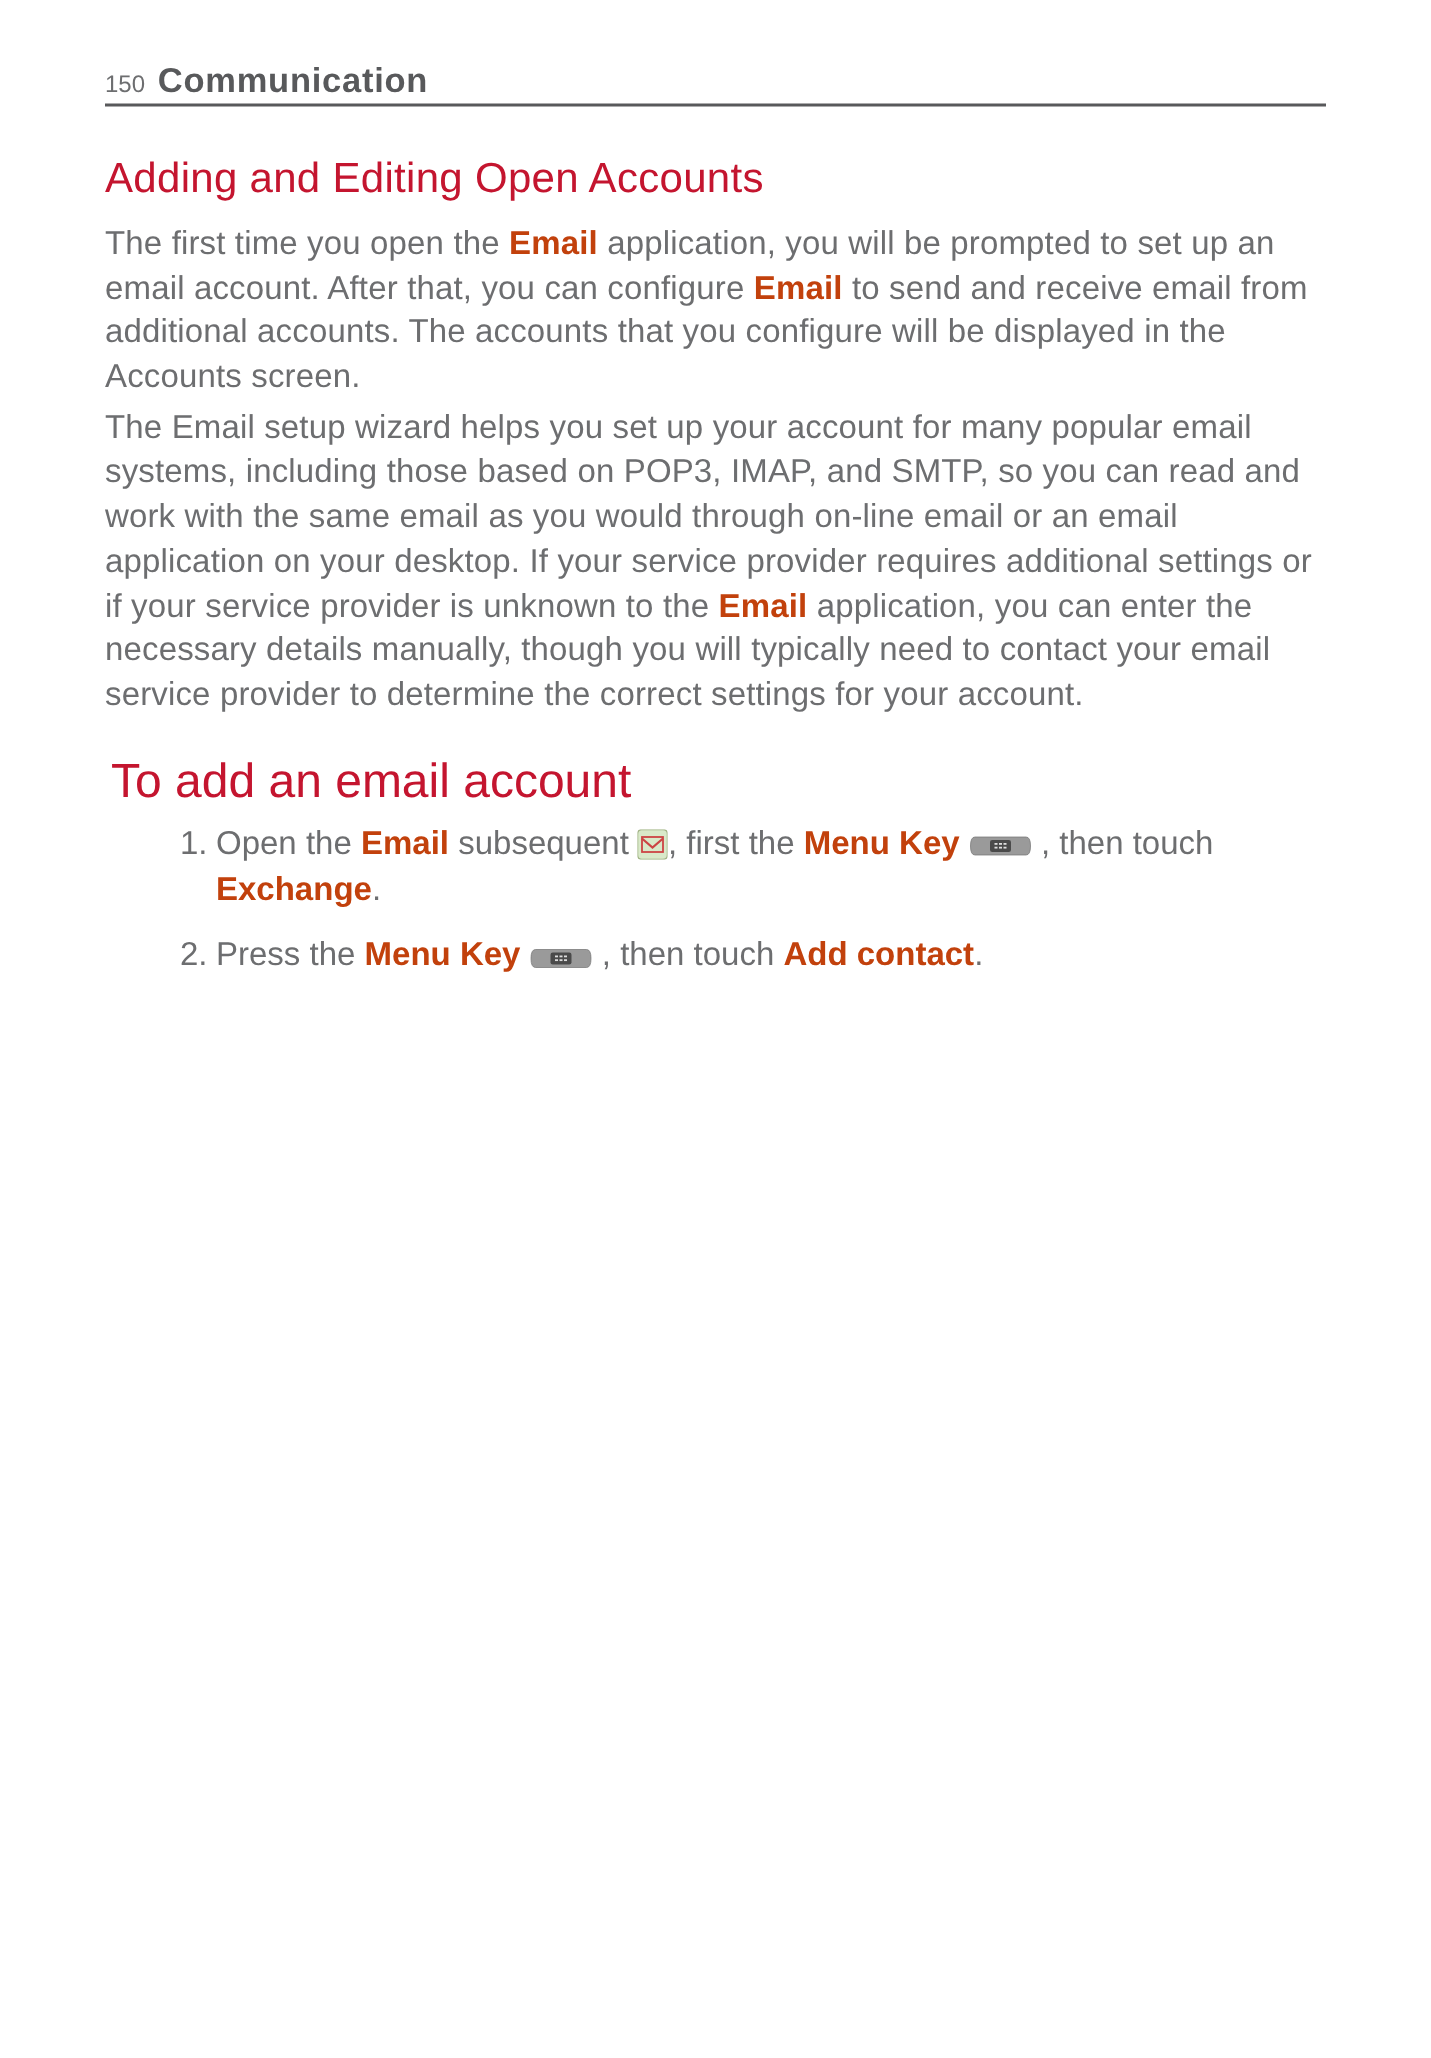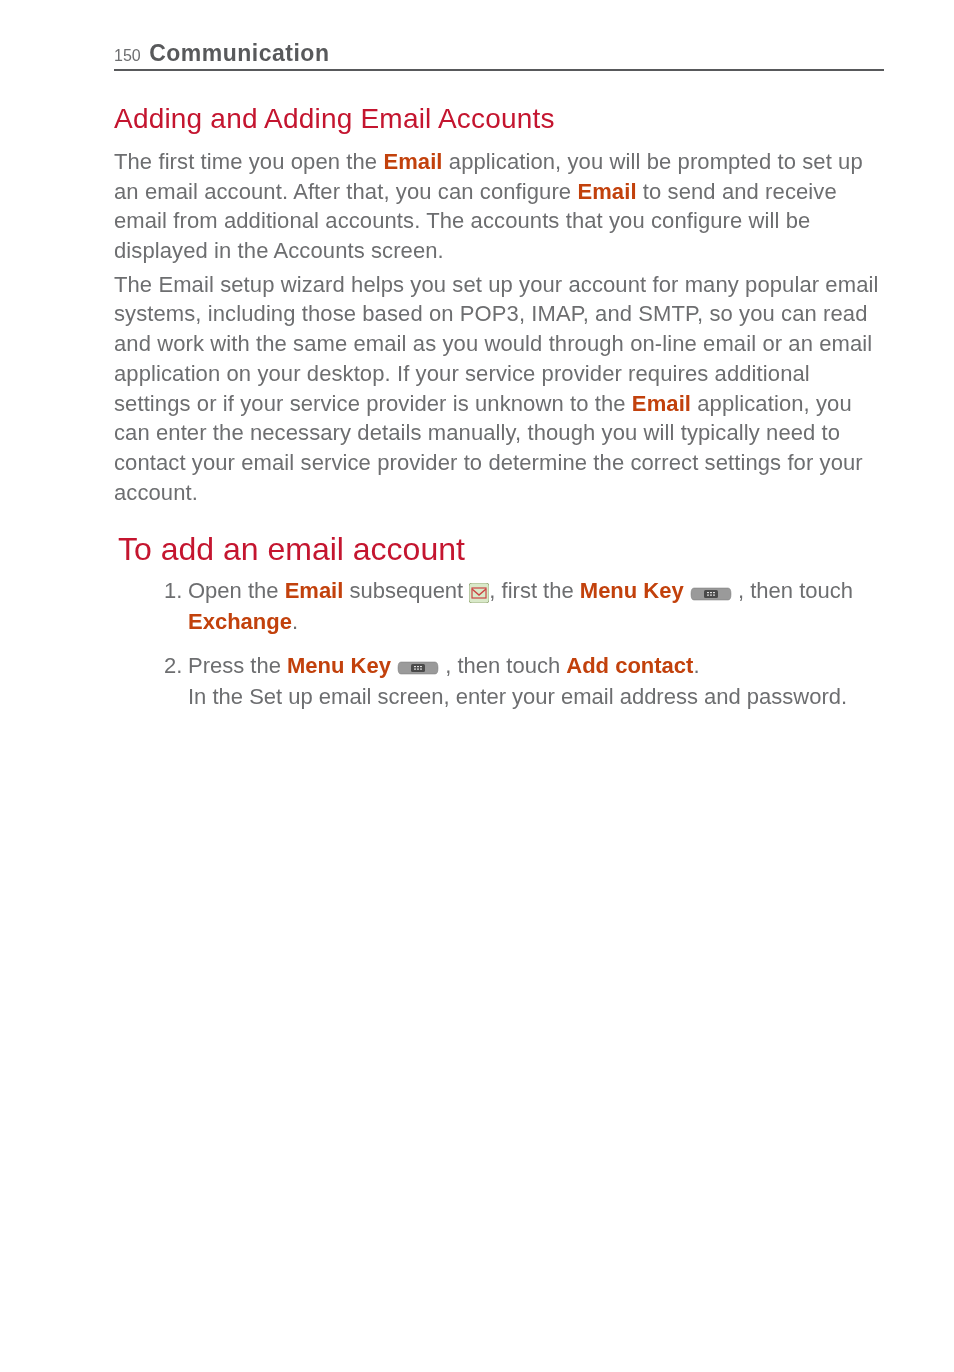--- a/index.html
+++ b/index.html
@@ -6,21 +6,20 @@
     margin: 0;
     padding: 0;
     background: #ffffff;
     font-family: "Helvetica Neue", Helvetica, Arial, sans-serif;
     color: #58595b;
     width: 954px;
   }
   .page {
     padding: 40px 70px 60px 70px;
     box-sizing: border-box;
-    margin-left: 44px;
   }
   .header-row {
     border-bottom: 2px solid #58595b;
     padding-bottom: 2px;
     margin-bottom: 32px;
   }
   .page-number {
     font-size: 16px;
     color: #6d6e70;
     vertical-align: baseline;
@@ -87,21 +86,21 @@
 </head>
 <body>
 
 <div class="page">
 
   <div class="header-row">
     <span class="page-number">150</span>
     <span class="chapter-title">Communication</span>
   </div>
 
-  <h1 class="section-title">Adding and Adding Email Accounts</h1>
+  <h1 class="section-title">Adding and Editing Open Accounts</h1>
 
   <p class="body">
     <span>The first time you open the </span><span class="bold">Email</span><span> application, you will be prompted to set up an email account. After that, you can configure </span><span class="bold">Email</span><span> to send and receive email from additional accounts. The accounts that you configure will be displayed in the Accounts screen.</span>
   </p>
 
   <p class="body">
     <span>The Email setup wizard helps you set up your account for many popular email systems, including those based on POP3, IMAP, and SMTP, so you can read and work with the same email as you would through on-line email or an email application on your desktop. If your service provider requires additional settings or if your service provider is unknown to the </span><span class="bold">Email</span><span> application, you can enter the necessary details manually, though you will typically need to contact your email service provider to determine the correct settings for your account.</span>
   </p>
 
 
@@ -131,17 +130,16 @@
       <span>Press the </span><span class="bold">Menu Key</span><span> </span><span class="icon menu-key"><svg viewBox="0 0 42 16">
             <path d="M4 2 Q1 2 1 8 Q1 14 4 14 L38 14 Q41 14 41 8 Q41 2 38 2 Z" fill="#9a9a9a" stroke="#777" stroke-width="0.5"></path>
             <rect x="14" y="4" width="14" height="8" rx="1.5" fill="#4a4a4a"></rect>
             <rect x="17" y="6" width="2" height="1.2" fill="#ddd"></rect>
             <rect x="20" y="6" width="2" height="1.2" fill="#ddd"></rect>
             <rect x="23" y="6" width="2" height="1.2" fill="#ddd"></rect>
             <rect x="17" y="8.5" width="2" height="1.2" fill="#ddd"></rect>
             <rect x="20" y="8.5" width="2" height="1.2" fill="#ddd"></rect>
             <rect x="23" y="8.5" width="2" height="1.2" fill="#ddd"></rect>
           </svg></span><span> , then touch </span><span class="bold">Add contact</span><span>.</span>
-      <span class="cont">In the Set up email screen, enter your email address and password.</span>
     </li>
   </ol>
 
 </div>
 
 </body></html>

